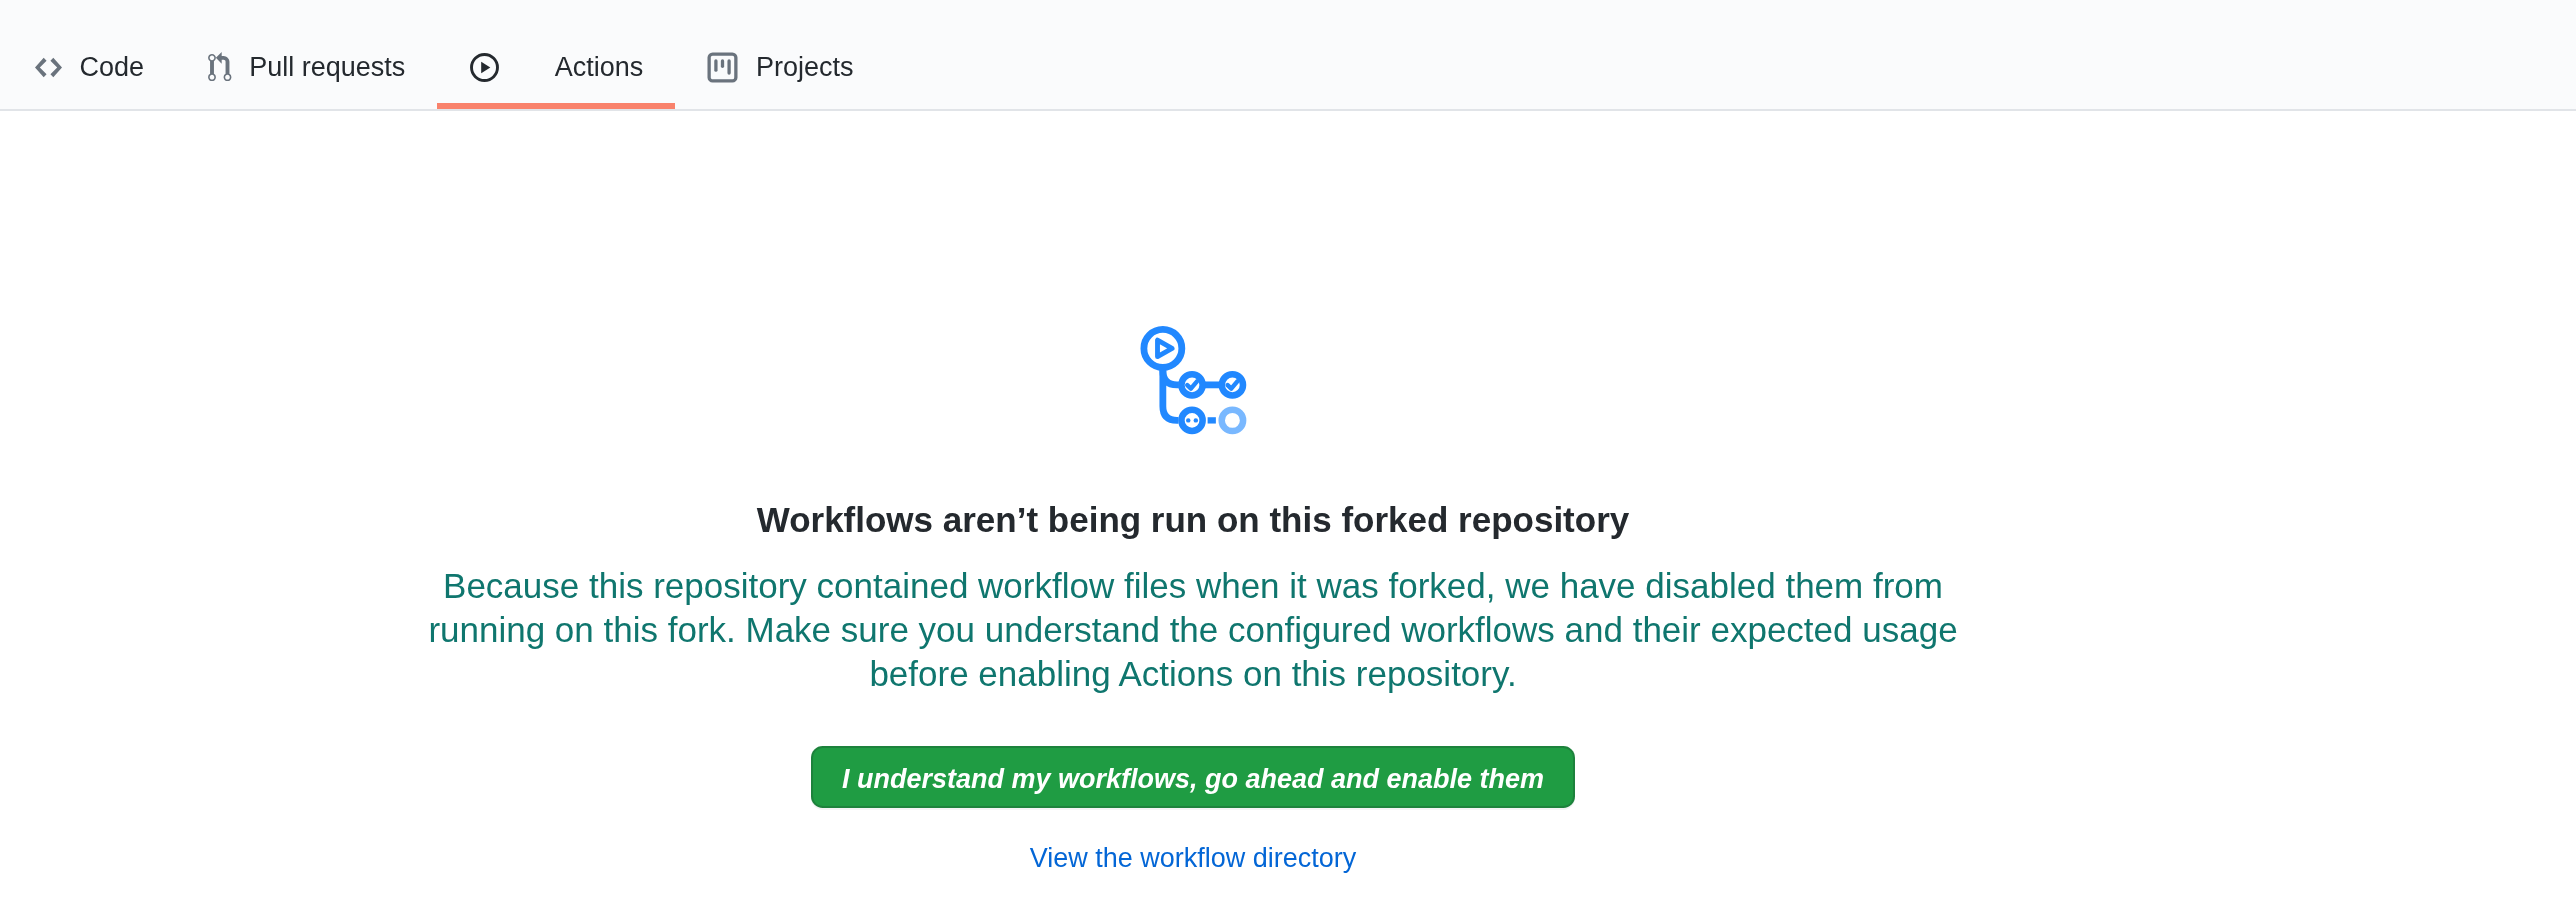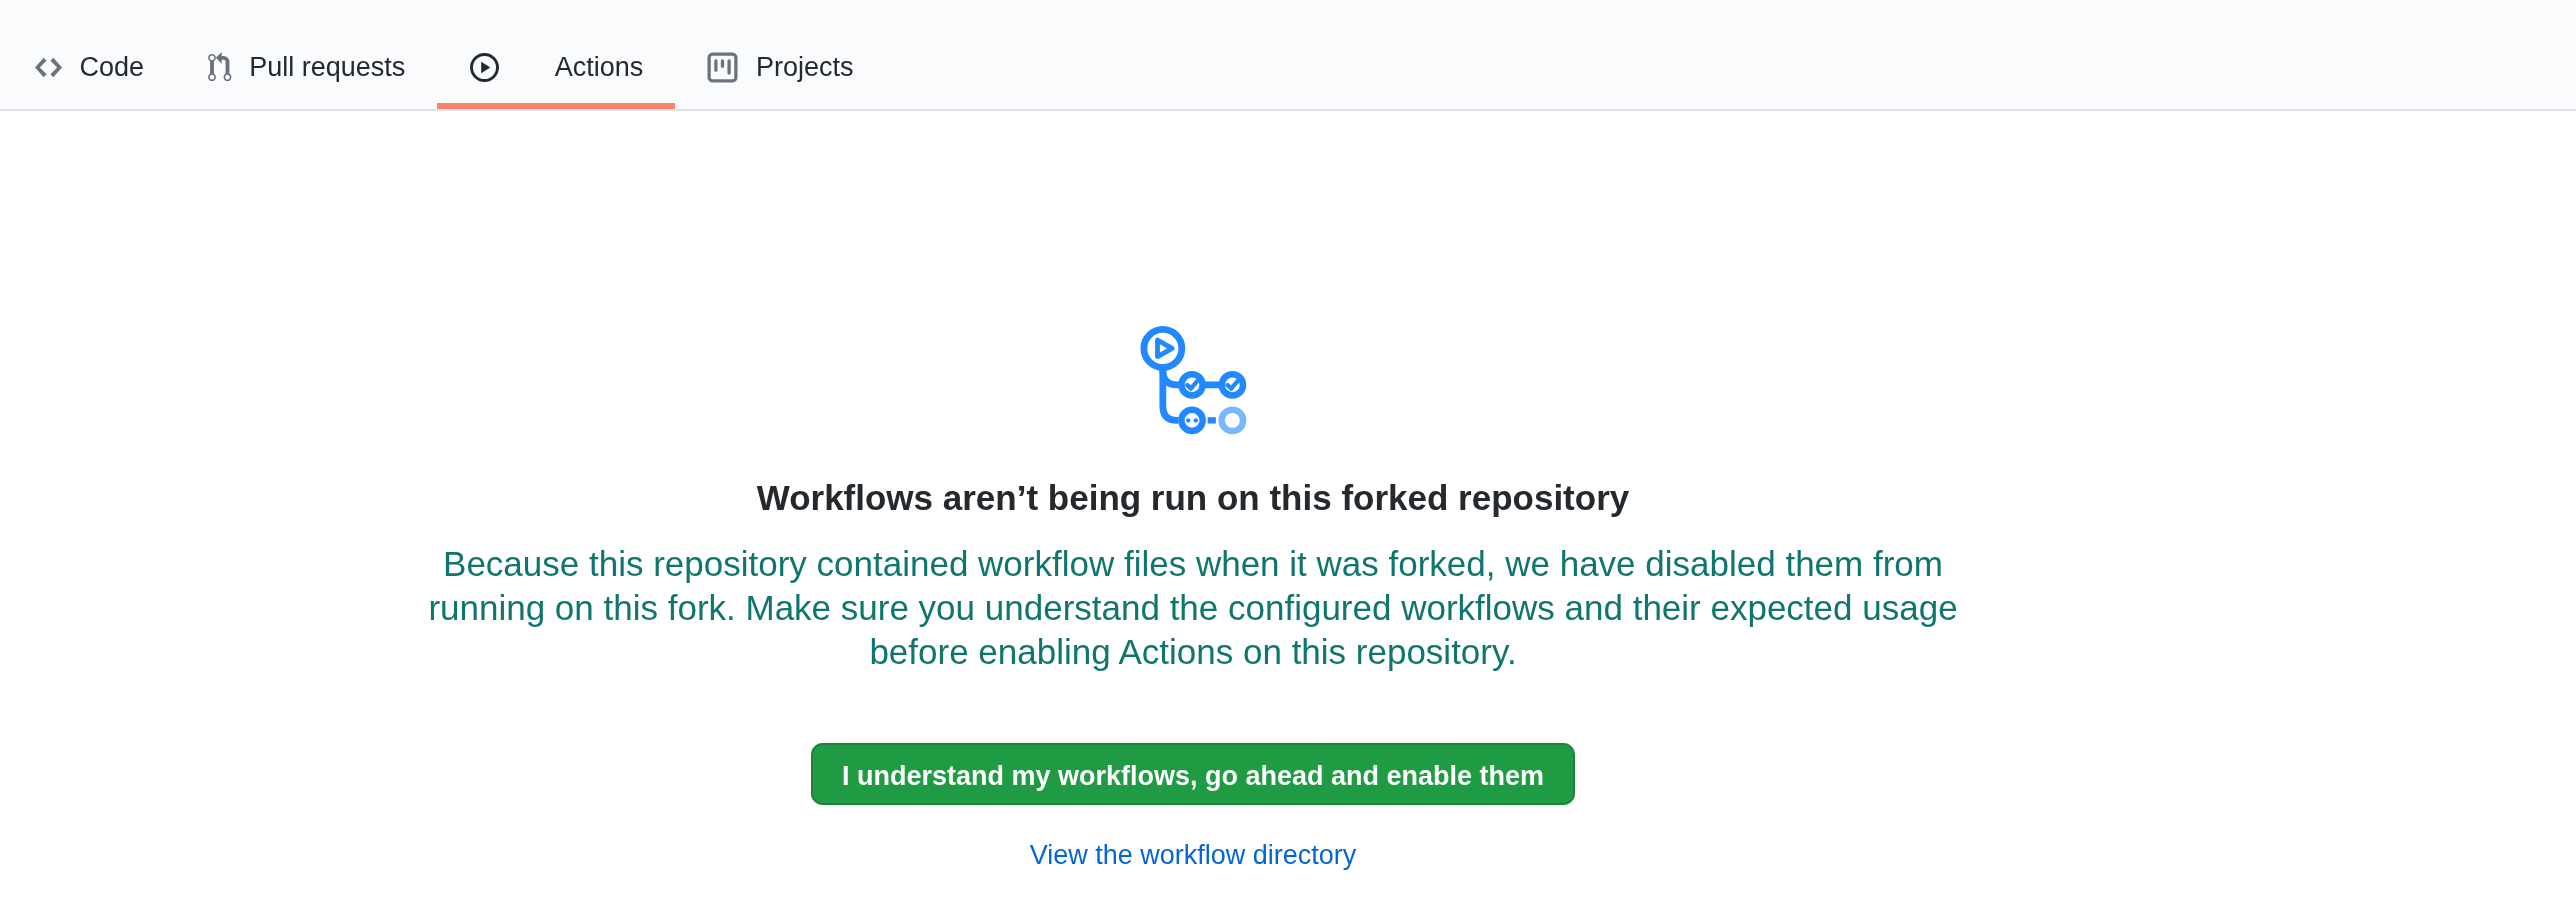--- a/index.html
+++ b/index.html
@@ -52,47 +52,48 @@
     transform:translateX(-50%);
     width:1720px;
     display:flex;
     flex-direction:column;
     align-items:center;
     text-align:center;
   }
   .illustration { width:107px; height:109px; }
   .illustration svg { display:block; }
   .bs-title {
-    margin-top:41px;
+    margin-top:63px;
     font-size:35px;
     line-height:44px;
     font-weight:700;
     color:#24292e;
   }
   .bs-desc {
     margin-top:21.5px;
     font-size:35px;
     line-height:44px;
     color:#0f766e;
     max-width:1603px;
     text-align:center;
   }
   .bs-button {
-    margin-top:69px;
+    margin-top:50px;
     height:62px;
     padding:16px 29px;
     font-family:inherit;
     font-size:27px;
     font-weight:700;
     color:#ffffff;
     background:#1f9c43;
     border:2px solid rgba(27,31,35,0.2);
     border-radius:11.7px;
     box-shadow:0 2px 0 rgba(27,31,35,0.05);
     cursor:pointer;
+    font-style:italic;
   }
   .bs-link {
     margin-top:35px;
     font-size:27px;
     color:#0366d6;
     text-decoration:none;
     cursor:pointer;
   }
 </style>
 </head>

